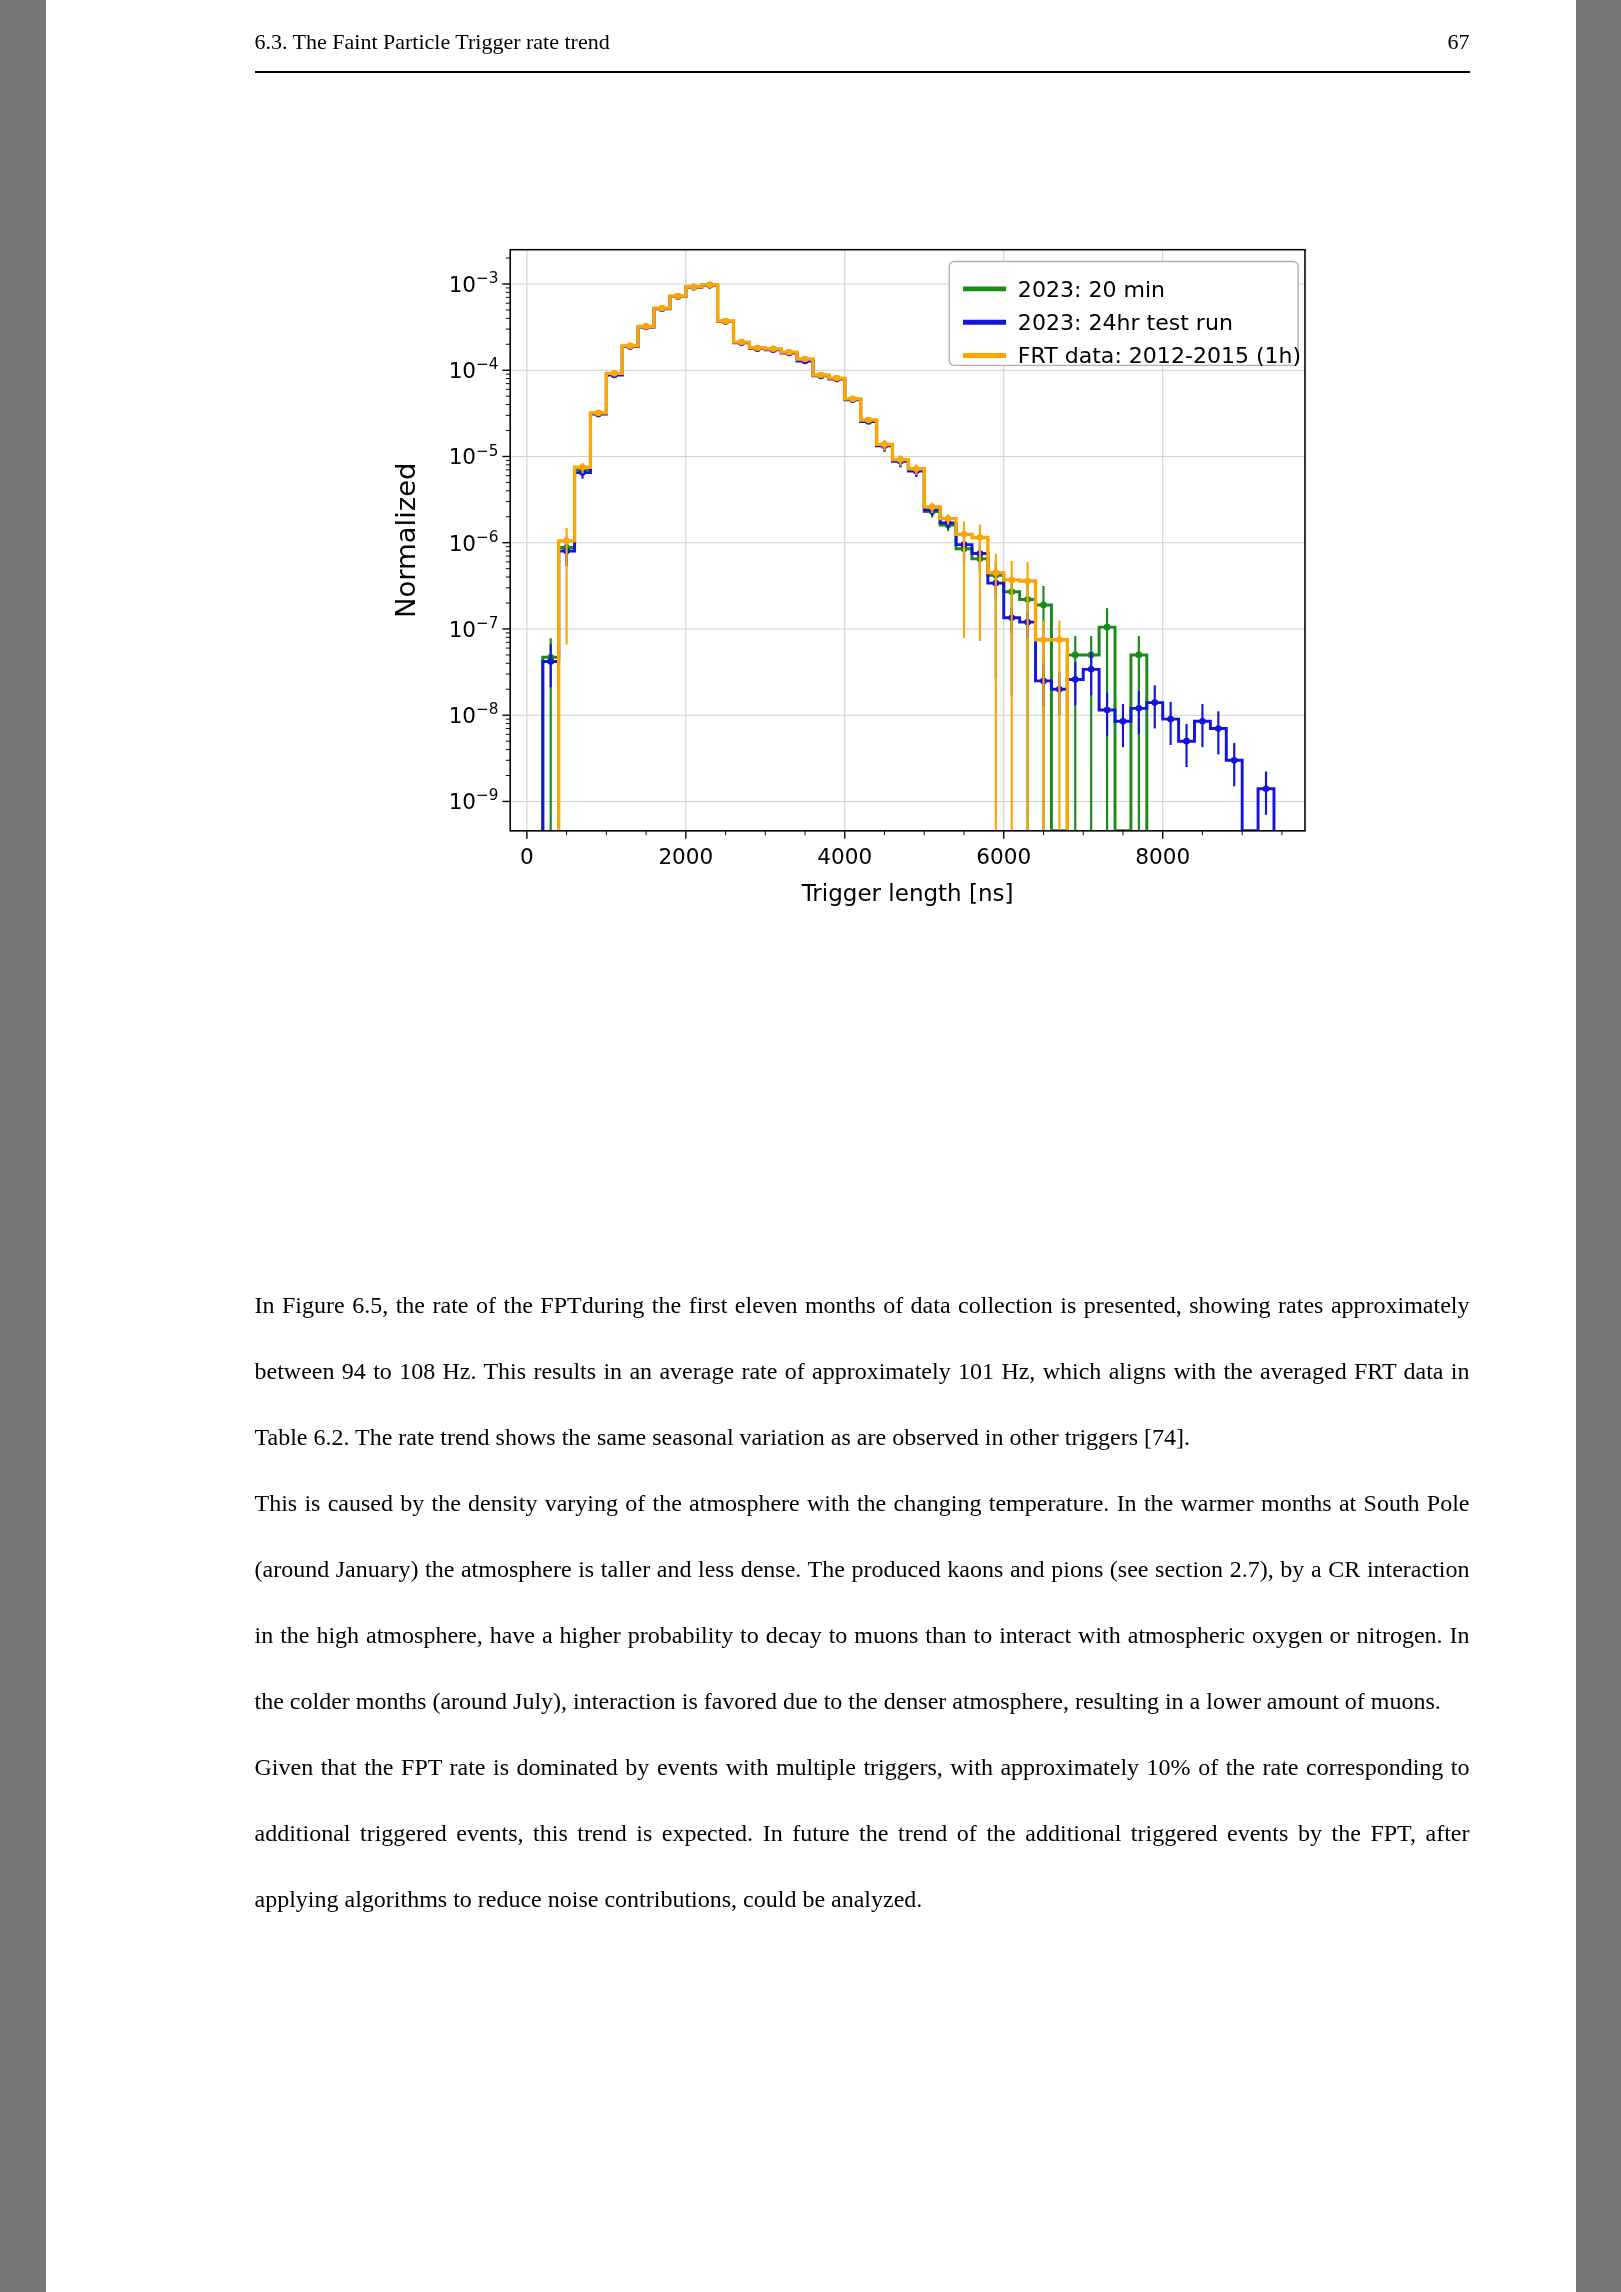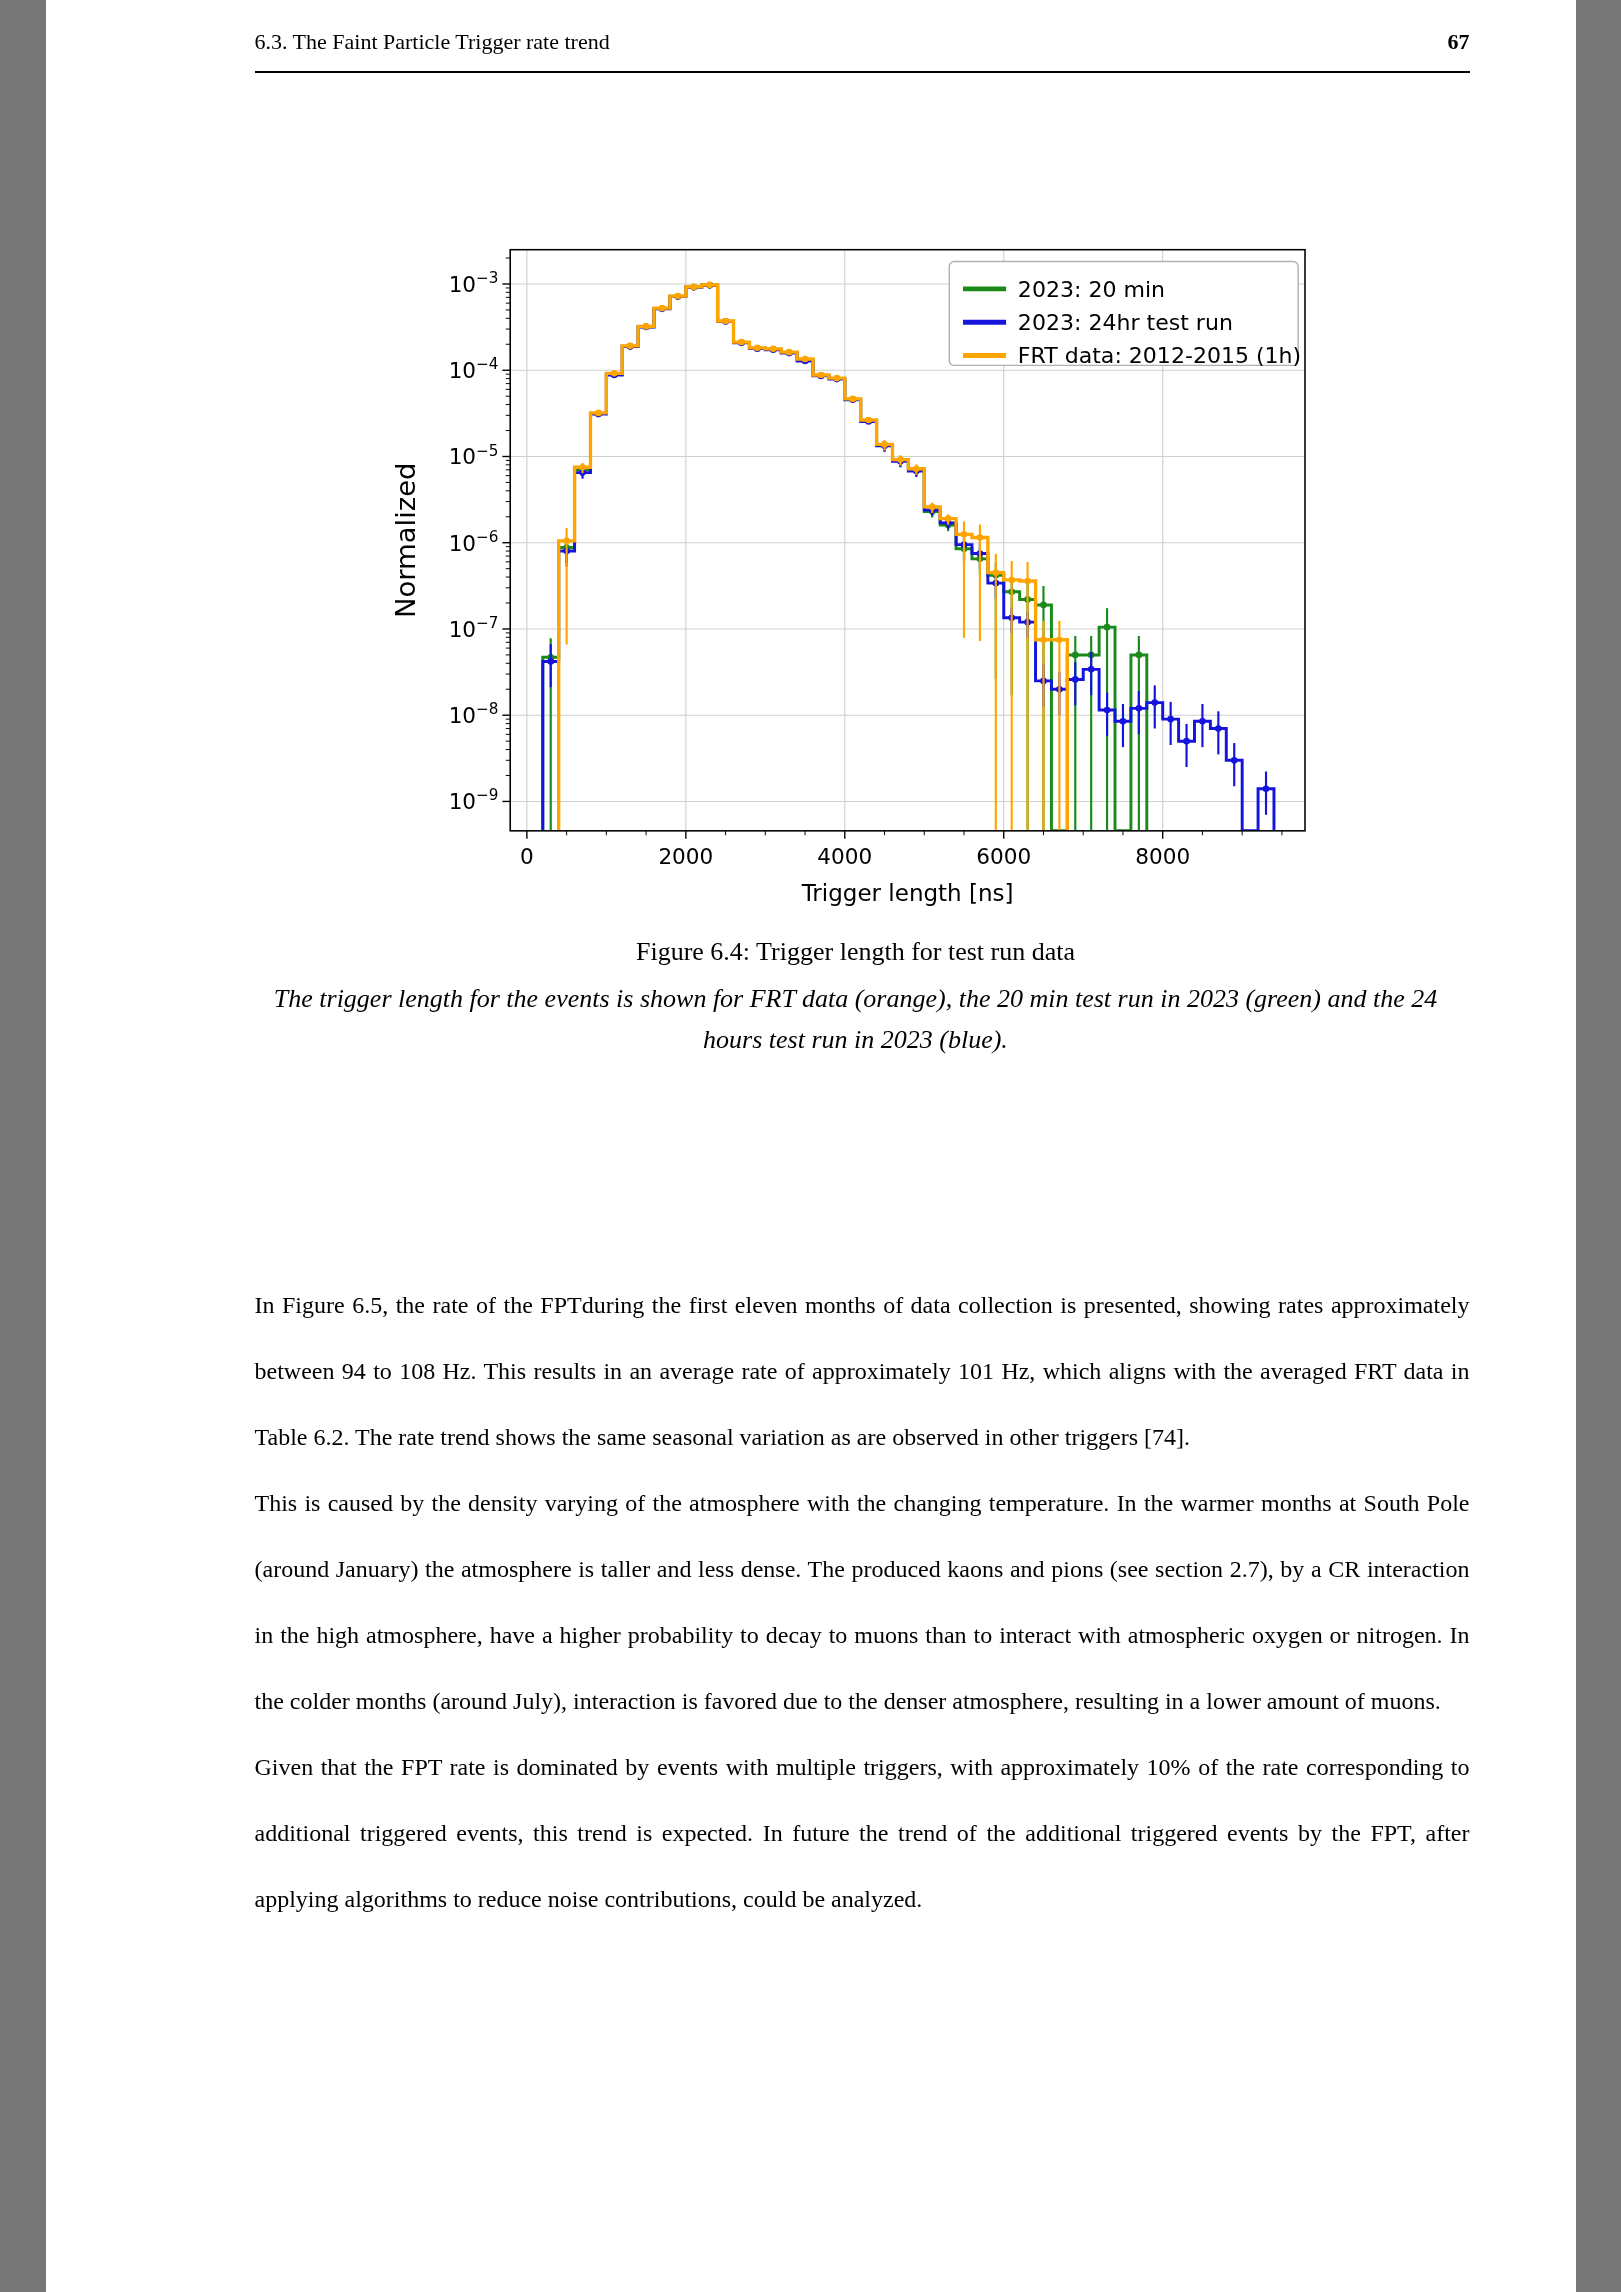--- a/index.html
+++ b/index.html
@@ -10,21 +10,21 @@
     font-family:"Liberation Serif", serif;
     color:#000;
     overflow:hidden;
     margin:0 auto;
   }
   .running-header{
     position:absolute;left:209px;top:29px;width:1215px;
     font-size:22px;
   }
   .running-header .hdr-left{float:left;}
-  .running-header .hdr-right{float:right;font-weight:bold;}
+  .running-header .hdr-right{float:right;}
   .header-rule{
     position:absolute;left:209px;top:71px;width:1215px;height:0;
     border-top:2px solid #000;
   }
   .figure-wrap{position:absolute;left:274px;top:137px;width:1039px;height:784px;}
   .figure-wrap svg{position:absolute;left:0;top:0;}
   .caption{
     position:absolute;left:222px;top:931px;width:1176px;
     text-align:center;font-size:26px;line-height:41px;
   }
@@ -358,24 +358,20 @@
           <line x1="656" y1="155" x2="700" y2="155" stroke="#1a8a1a" stroke-width="5"></line>
           <text x="712" y="163" font-size="22.5" fill="#000">2023: 20 min</text>
           <line x1="656" y1="189" x2="700" y2="189" stroke="#1414dd" stroke-width="5"></line>
           <text x="712" y="197" font-size="22.5" fill="#000">2023: 24hr test run</text>
           <line x1="656" y1="223" x2="700" y2="223" stroke="#ffa500" stroke-width="5"></line>
           <text x="712" y="231" font-size="22.5" fill="#000">FRT data: 2012-2015 (1h)</text>
         </g>
       </svg>
   </div>
 
-  <div class="caption">
-    <span class="cap-title">Figure 6.4: Trigger length for test run data</span>
-    <span class="cap-body">The trigger length for the events is shown for FRT data (orange), the 20 min test run in 2023 (green) and the 24 hours test run in 2023 (blue).</span>
-  </div>
 
 
   <div class="body-text">
     <p>In Figure 6.5, the rate of the FPTduring the first eleven months of data collection is presented, showing rates approximately between 94 to 108 Hz. This results in an average rate of approximately 101 Hz, which aligns with the averaged FRT data in Table 6.2. The rate trend shows the same seasonal variation as are observed in other triggers [74].</p>
     <p>This is caused by the density varying of the atmosphere with the changing temperature. In the warmer months at South Pole (around January) the atmosphere is taller and less dense. The produced kaons and pions (see section 2.7), by a CR interaction in the high atmosphere, have a higher probability to decay to muons than to interact with atmospheric oxygen or nitrogen. In the colder months (around July), interaction is favored due to the denser atmosphere, resulting in a lower amount of muons.</p>
     <p>Given that the FPT rate is dominated by events with multiple triggers, with approximately 10% of the rate corresponding to additional triggered events, this trend is expected. In future the trend of the additional triggered events by the FPT, after applying algorithms to reduce noise contributions, could be analyzed.</p>
   </div>
 
 </div>
 

